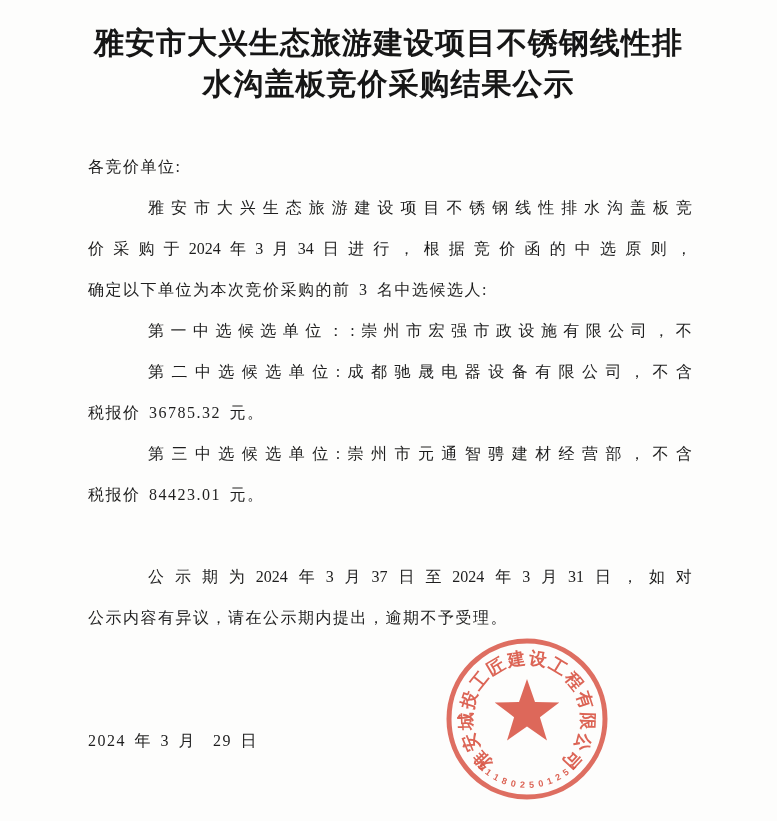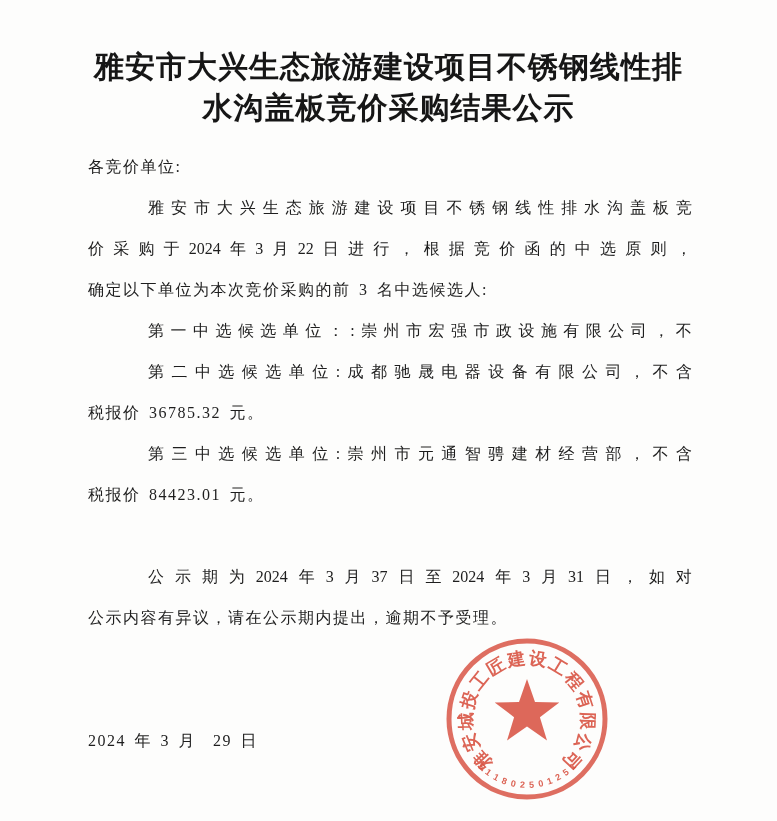--- a/index.html
+++ b/index.html
@@ -14,21 +14,20 @@
     color:#1e1e1e;
   }
   .title{
     position:absolute;left:0;top:22px;width:777px;
     text-align:center;
     font-family:"Liberation Sans","DejaVu Sans",sans-serif;
     font-weight:700;
     font-size:30px;line-height:41px;
     letter-spacing:1px;
     color:#161616;
-    margin-top:24px;
   }
   .body-block{
     position:absolute;left:88px;top:146px;width:604px;
   }
   .line{
     height:41px;line-height:41px;
     font-size:16px;
     white-space:pre;
     letter-spacing:1.5px;
     word-spacing:3px;
@@ -98,21 +97,21 @@
       </div>
       <div class="line fill">
         <span>价</span>
         <span>采</span>
         <span>购</span>
         <span>于</span>
         <span>2024</span>
         <span>年</span>
         <span>3</span>
         <span>月</span>
-        <span>22</span>
+        <span>34</span>
         <span>日</span>
         <span>进</span>
         <span>行</span>
         <span>，</span>
         <span>根</span>
         <span>据</span>
         <span>竞</span>
         <span>价</span>
         <span>函</span>
         <span>的</span>

